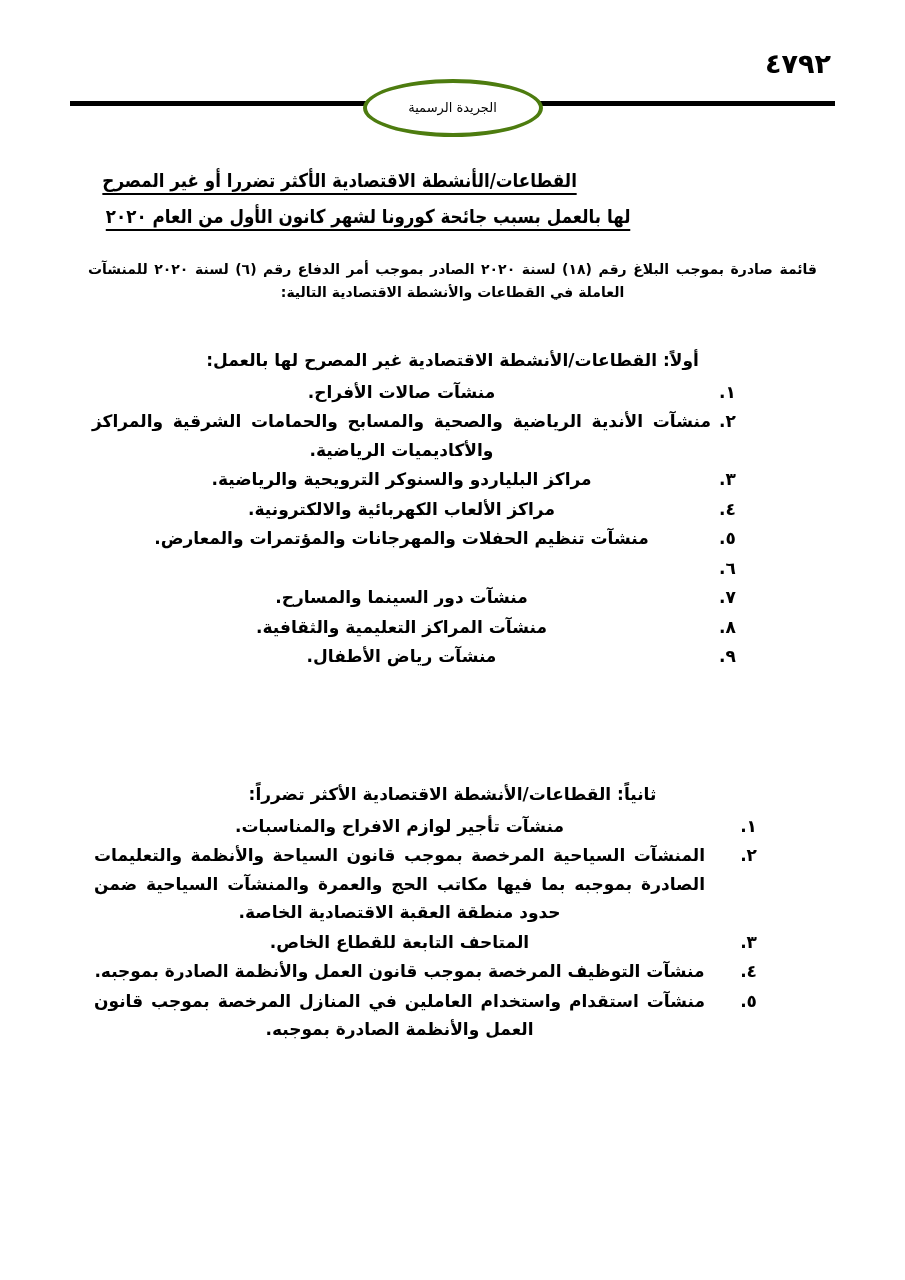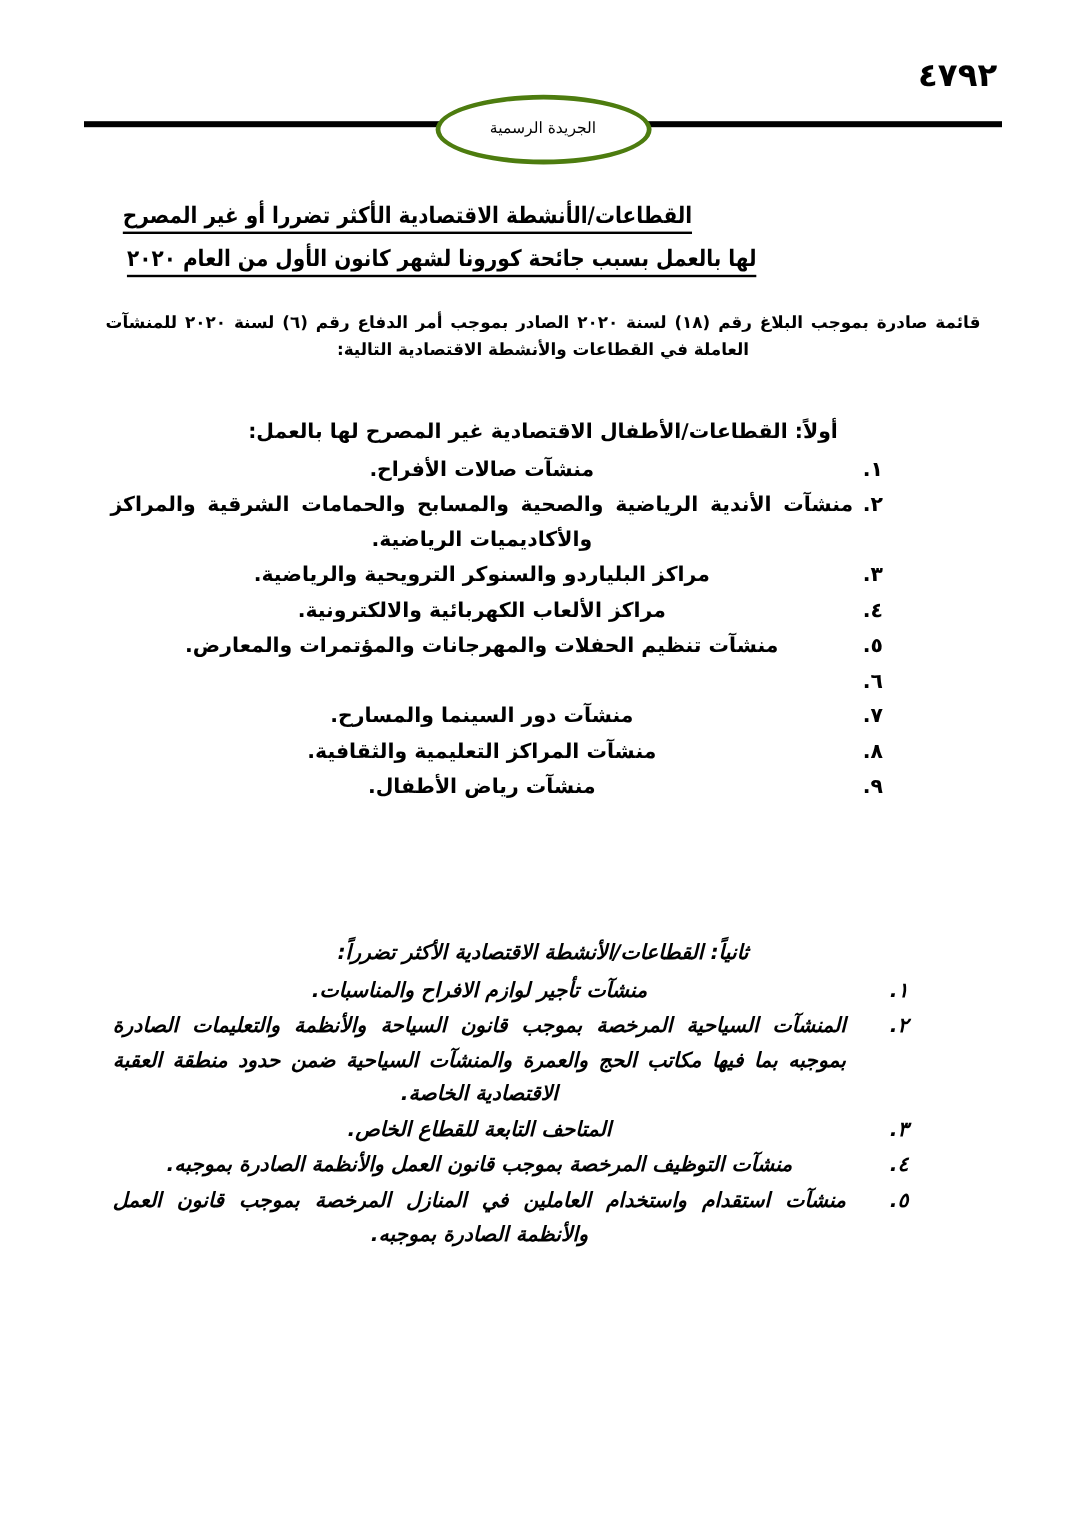--- a/index.html
+++ b/index.html
@@ -111,21 +111,21 @@
     text-align-last: center;
   }
 
   
   .section {
     position: absolute;
     left: 70px;
     right: 70px;
   }
   .section.first { top: 348px; }
-  .section.second { top: 782px; font-style: italic; }
+  .section.second { top: 782px; }
 
   .section-heading {
     font-size: 17px;
     font-weight: 700;
     line-height: 1.5;
     text-align: center;
     margin-bottom: 4px;
   }
 
   ol.items {
@@ -201,21 +201,21 @@
       <span>القطاعات/الأنشطة الاقتصادية الأكثر تضررا أو غير المصرح</span>
     </div>
     <div class="tline">
       <span>لها بالعمل بسبب جائحة كورونا لشهر كانون الأول من العام ٢٠٢٠</span>
     </div>
   </div>
 
   <div class="intro">قائمة صادرة بموجب البلاغ رقم (١٨) لسنة ٢٠٢٠ الصادر بموجب أمر الدفاع رقم (٦) لسنة ٢٠٢٠ للمنشآت العاملة في القطاعات والأنشطة الاقتصادية التالية:</div>
 
   <div class="section first">
-    <div class="section-heading">أولاً: القطاعات/الأطفال الاقتصادية غير المصرح لها بالعمل:</div>
+    <div class="section-heading">أولاً: القطاعات/الأنشطة الاقتصادية غير المصرح لها بالعمل:</div>
     <ol class="items">
       <li>
         <span class="num">١.</span>
         <span class="txt">منشآت صالات الأفراح.</span>
       </li>
       <li>
         <span class="num">٢.</span>
         <span class="txt">منشآت الأندية الرياضية والصحية والمسابح والحمامات الشرقية والمراكز والأكاديميات الرياضية.</span>
       </li>
       <li>

